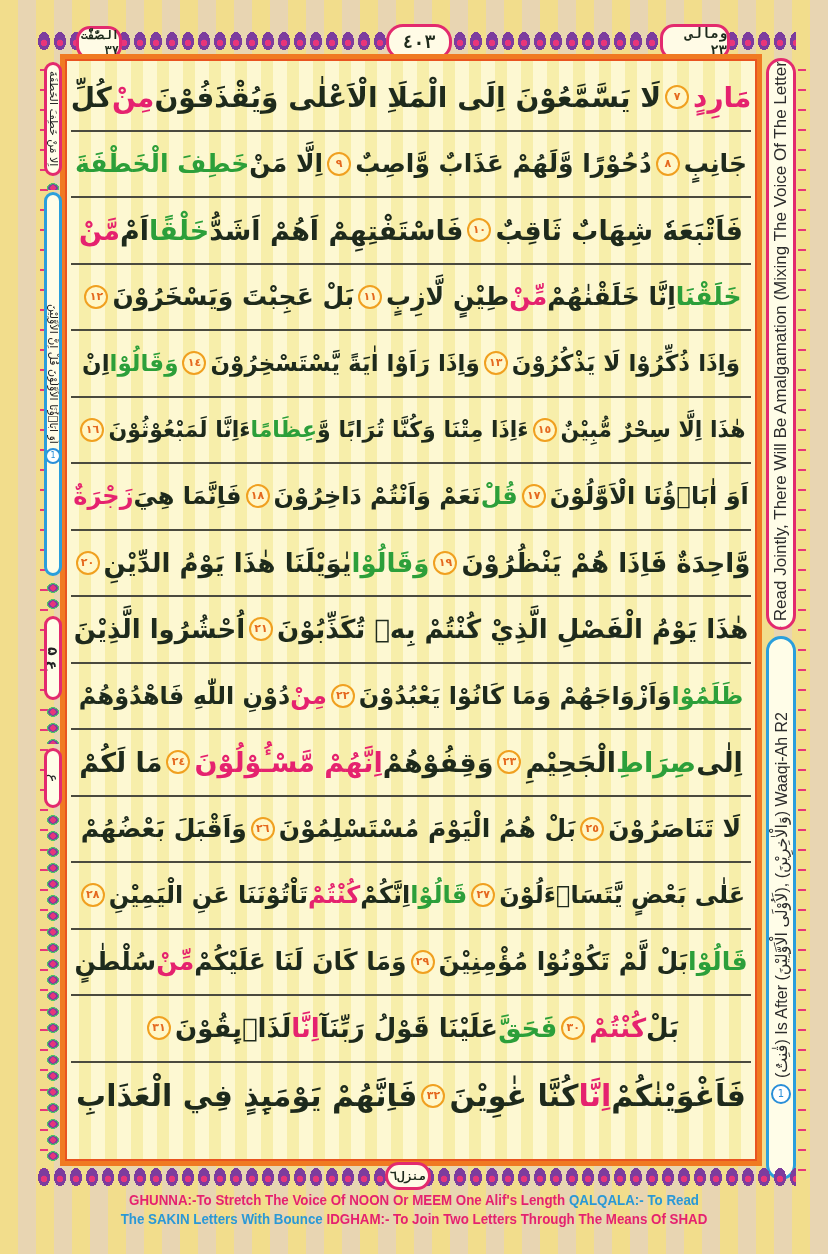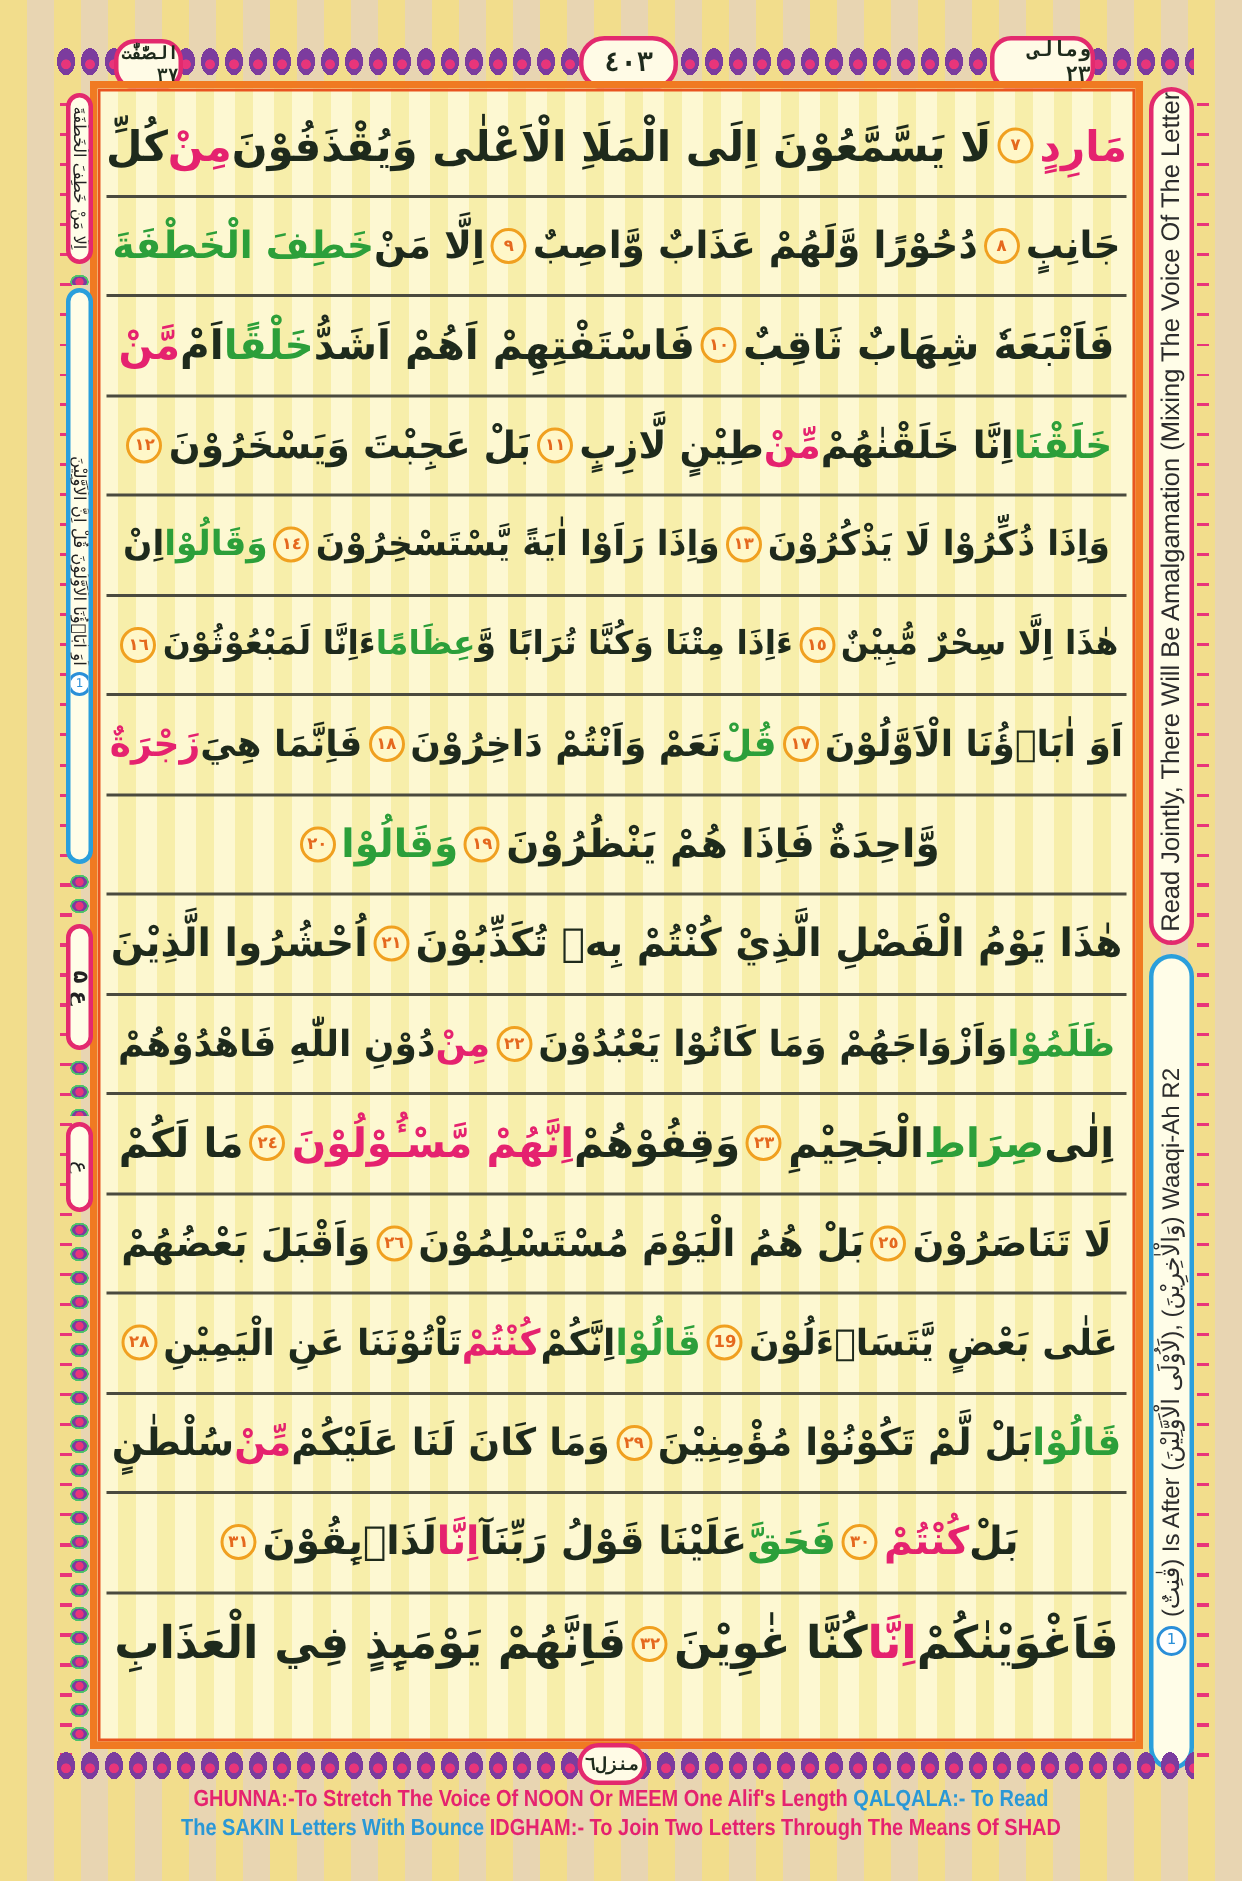--- a/index.html
+++ b/index.html
@@ -155,20 +155,21 @@
         <span class="seg-green">قُلْ</span>
         <span class="seg-black"> نَعَمْ وَاَنْتُمْ دَاخِرُوْنَ</span>
         <span class="ayah">١٨</span>
         <span class="seg-black">فَاِنَّمَا هِيَ </span>
         <span class="seg-pink">زَجْرَةٌ</span>
       </div>
       <div class="line" style="font-size: 26px;">
         <span class="seg-black">وَّاحِدَةٌ فَاِذَا هُمْ يَنْظُرُوْنَ</span>
         <span class="ayah">١٩</span>
         <span class="seg-green">وَقَالُوْا</span>
+        <span class="seg-black"> يٰوَيْلَنَا هٰذَا يَوْمُ الدِّيْنِ</span>
         <span class="ayah">٢٠</span>
       </div>
       <div class="line" style="font-size: 26px;">
         <span class="seg-black">هٰذَا يَوْمُ الْفَصْلِ الَّذِيْ كُنْتُمْ بِهٖ تُكَذِّبُوْنَ</span>
         <span class="ayah">٢١</span>
         <span class="seg-black">اُحْشُرُوا الَّذِيْنَ</span>
       </div>
       <div class="line" style="font-size: 24px;">
         <span class="seg-green">ظَلَمُوْا</span>
         <span class="seg-black"> وَاَزْوَاجَهُمْ وَمَا كَانُوْا يَعْبُدُوْنَ</span>
@@ -188,21 +189,21 @@
       </div>
       <div class="line" style="font-size: 25px;">
         <span class="seg-black">لَا تَنَاصَرُوْنَ</span>
         <span class="ayah">٢٥</span>
         <span class="seg-black">بَلْ هُمُ الْيَوْمَ مُسْتَسْلِمُوْنَ</span>
         <span class="ayah">٢٦</span>
         <span class="seg-black">وَاَقْبَلَ بَعْضُهُمْ</span>
       </div>
       <div class="line" style="font-size: 24px;">
         <span class="seg-black">عَلٰى بَعْضٍ يَّتَسَاۗءَلُوْنَ</span>
-        <span class="ayah">19</span>
+        <span class="ayah">٢٧</span>
         <span class="seg-green">قَالُوْا</span>
         <span class="seg-black"> اِنَّكُمْ </span>
         <span class="seg-pink">كُنْتُمْ</span>
         <span class="seg-black"> تَاْتُوْنَنَا عَنِ الْيَمِيْنِ</span>
         <span class="ayah">٢٨</span>
       </div>
       <div class="line" style="font-size: 25px;">
         <span class="seg-green">قَالُوْا</span>
         <span class="seg-black"> بَلْ لَّمْ تَكُوْنُوْا مُؤْمِنِيْنَ</span>
         <span class="ayah">٢٩</span>

